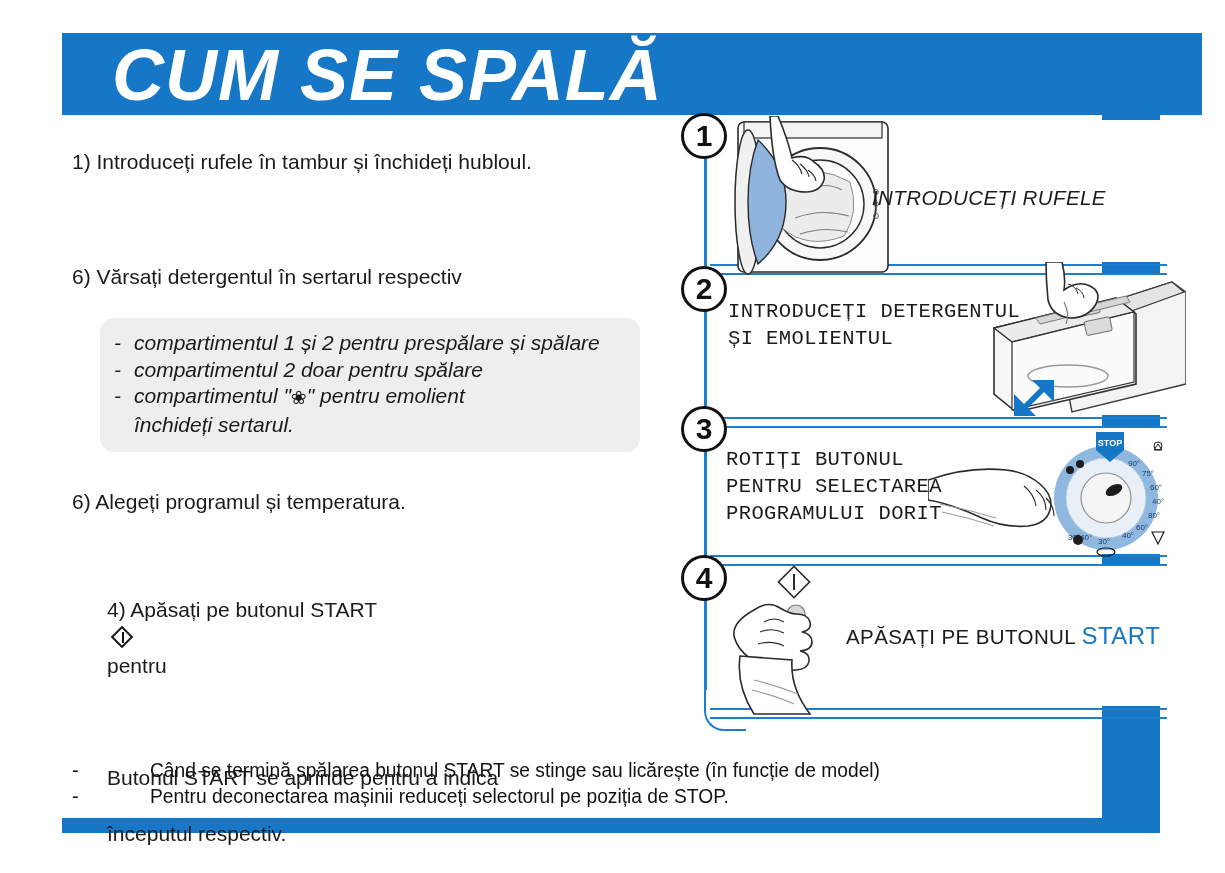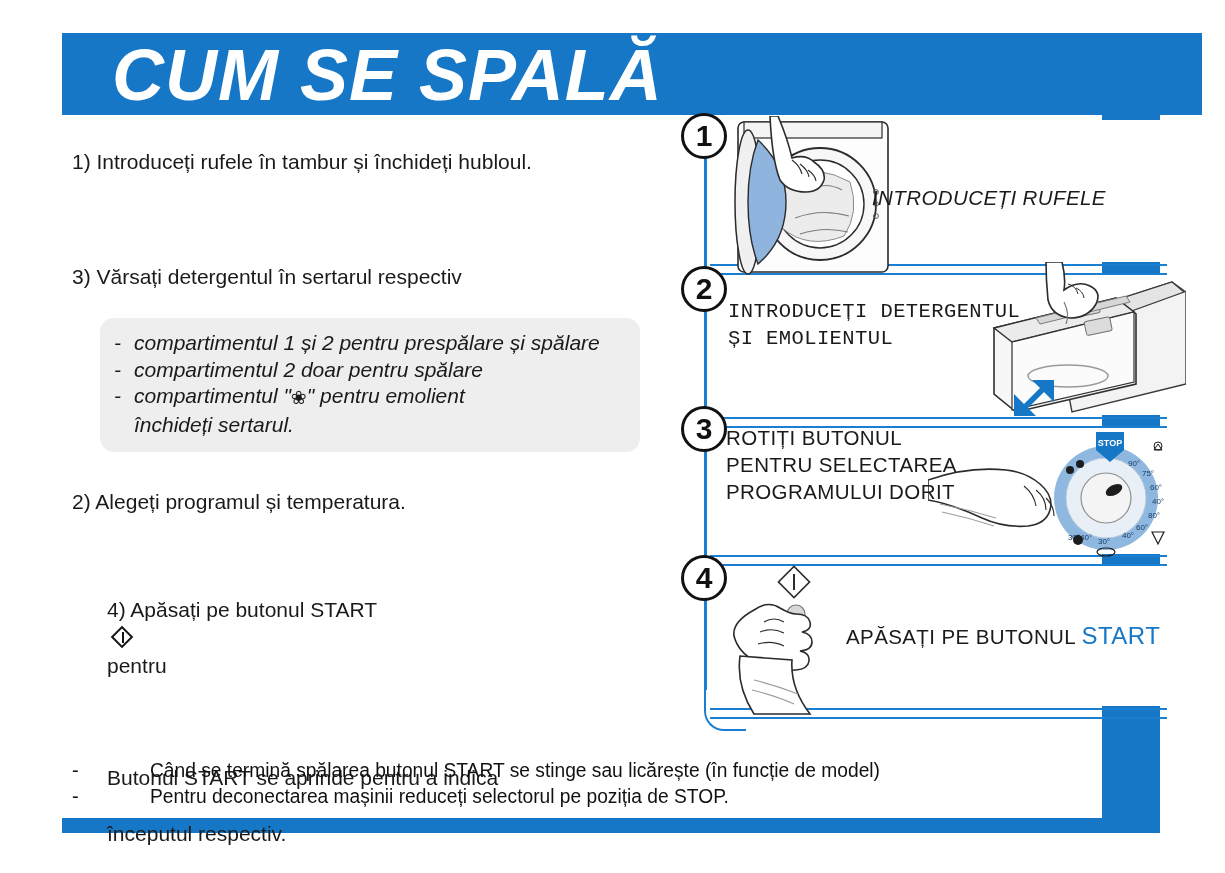--- a/index.html
+++ b/index.html
@@ -115,42 +115,42 @@
   <div class="right-bar"></div>
   <div class="right-bar-foot"></div>
 
   <div class="banner"></div>
   <div class="banner-title">CUM SE SPALĂ</div>
 
   <div class="left-col">
 
     <div class="step-line s1">1) Introduceți rufele în tambur și închideți hubloul.</div>
 
-    <div class="step-line s2">3) Vărsați detergentul în sertarul respectiv</div>
+    <div class="step-line s2">6) Vărsați detergentul în sertarul respectiv</div>
 
     <div class="gray-box">
       <div class="bullet-row">
         <span class="bullet-dash">-</span>
         <span class="bullet-txt">compartimentul 1 și  2 pentru prespălare
 și spălare</span>
       </div>
       <div class="bullet-row">
         <span class="bullet-dash">-</span>
         <span class="bullet-txt">compartimentul  2 doar pentru spălare</span>
       </div>
       <div class="bullet-row">
         <span class="bullet-dash">-</span>
         <span class="bullet-txt">
           <span>compartimentul "</span><span class="flower">❀</span><span>" pentru emolient</span><br>
           <span>închideți sertarul.</span>
         </span>
       </div>
     </div>
 
-    <div class="step-line s3">2) Alegeți programul și temperatura.</div>
+    <div class="step-line s3">6) Alegeți programul și temperatura.</div>
 
     <div class="step-line s4">
       <span>4) Apăsați pe butonul START</span>
       <span class="start-diamond"><i></i><b></b></span>
       <span>pentru</span><br>
       <br>
       <span>Butonul START se aprinde pentru a indica</span><br>
       <span>începutul respectiv.</span>
     </div>
   </div>
@@ -267,21 +267,21 @@
 
         <path d="M0 52 q40 -14 78 -10 q20 2 34 14 q14 12 10 26 q-4 14 -22 16 q-24 2 -46 -8 q-30 -14 -54 -18z" fill="#ffffff" stroke="#2b2b2b" stroke-width="1.6"></path>
         <path d="M96 58 q10 8 12 20" fill="none" stroke="#2b2b2b" stroke-width="1.1"></path>
         <path d="M108 62 q10 8 10 20" fill="none" stroke="#2b2b2b" stroke-width="1.1"></path>
         <path d="M118 70 q8 8 8 18" fill="none" stroke="#2b2b2b" stroke-width="1.1"></path>
         <path d="M12 76 q30 6 56 14" fill="none" stroke="#9a9a9a" stroke-width="1"></path>
         <path d="M14 84 q28 6 52 14" fill="none" stroke="#9a9a9a" stroke-width="1"></path>
       </svg>
     </div>
 
-    <div class="panel-txt" style="left:50px;top:312px;width:300px;">
+    <div class="panel-txt" style="left:50px;top:334px;width:300px;font-family:Liberation Mono, monospace;">
       <div>ROTIȚI BUTONUL</div>
       <div>PENTRU SELECTAREA</div>
       <div>PROGRAMULUI DORIT</div>
     </div>
 
     <div class="divider" style="top:443px;">
       <div class="ln"></div>
         <div class="ln ln2"></div>
     </div>
     <div class="badge" style="left:5px;top:294px;">3</div>

